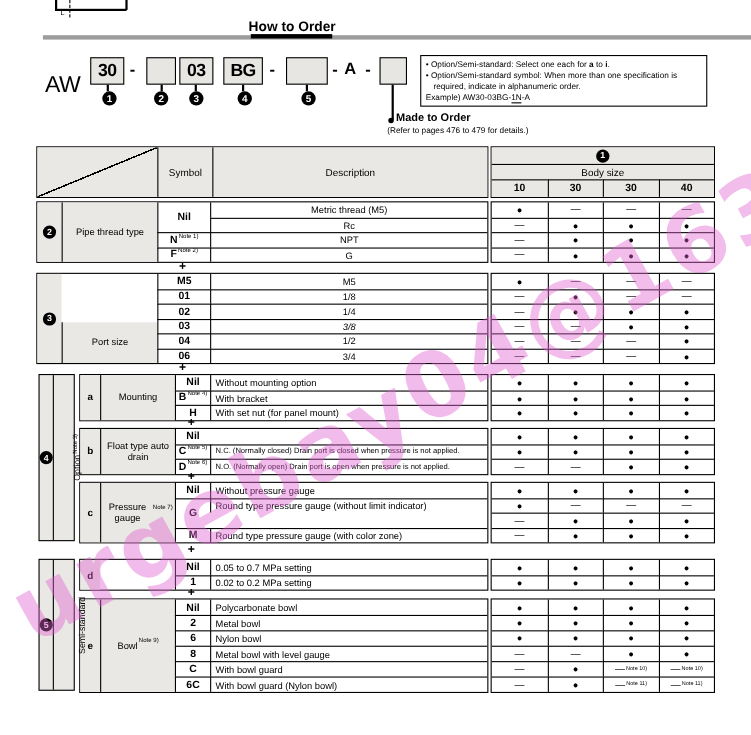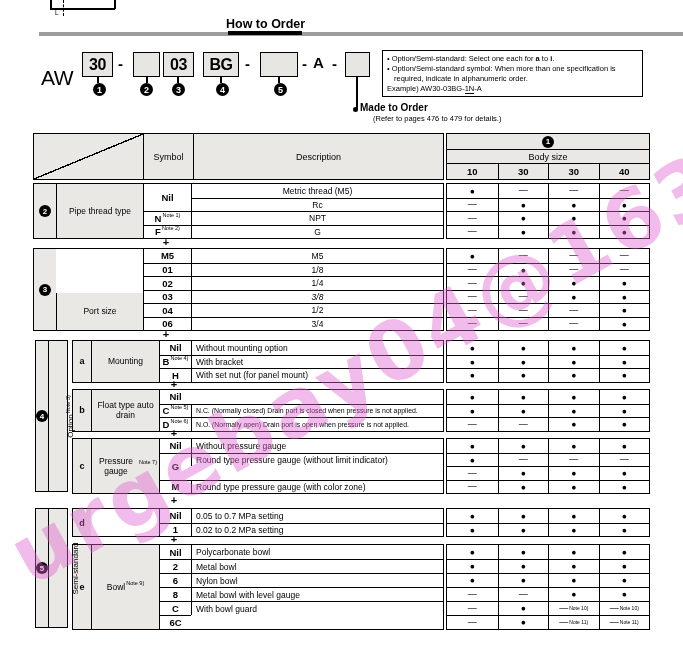--- a/index.html
+++ b/index.html
@@ -28,21 +28,21 @@
   .pd1{left:118px;} .pd2{left:245px;} .pd3{left:302px;} .pd4{left:332px;}
   .pn-a{position:absolute;left:313px;top:54px;font-size:15px;font-weight:bold;}
   .stem{position:absolute;top:77px;width:1.5px;height:6px;background:#000;}
   .st1{left:97px;} .st2{left:146px;} .st3{left:177px;} .st4{left:220px;} .st5{left:278px;}
   .st6{left:356px;height:32px;}
   .pn-circle{position:absolute;top:83px;width:13px;height:13px;border-radius:50%;background:#000;
              color:#fff;font-size:9px;font-weight:bold;display:flex;align-items:center;justify-content:center;}
   .pc1{left:93px;} .pc2{left:140px;} .pc3{left:172px;} .pc4{left:216px;} .pc5{left:274px;}
   .mto-bullet{position:absolute;left:353px;top:107px;width:5px;height:5px;border-radius:50%;background:#000;}
   .mto-label{position:absolute;left:360px;top:102px;font-size:10px;font-weight:bold;}
-  .mto-note{position:absolute;left:373px;top:114px;font-size:7.5px;}
+  .mto-note{position:absolute;left:352px;top:114px;font-size:7.5px;}
   .infobox{position:absolute;left:382px;top:50px;width:261px;height:47px;border:1.5px solid #000;
            box-sizing:border-box;padding:3px 4px;font-size:7.5px;line-height:1.35;}
   .u{border-bottom:1.5px solid #000;}
   .b{font-weight:bold;}
   
   .tbl{position:absolute;display:grid;border:1.5px solid #000;box-sizing:content-box;background:#fff;}
   .g-cell{display:flex;align-items:center;justify-content:center;box-sizing:border-box;overflow:hidden;}
   .bl{border-left:1px solid #000;} .bt{border-top:1px solid #000;}
   .gray{background:#e9e8e4;}
   .circle{width:12px;height:12px;border-radius:50%;background:#000;color:#fff;font-size:8px;
@@ -560,20 +560,21 @@
           <span>8</span>
         </div>
         <div class="g-cell desc bl bt desc-left" style="grid-area: 4 / 4;">Metal bowl with level gauge</div>
         <div class="g-cell sym bl bt" style="grid-area: 5 / 3 / span 1;">
           <span>C</span>
         </div>
         <div class="g-cell desc bl bt desc-left" style="grid-area: 5 / 4;">With bowl guard</div>
         <div class="g-cell sym bl bt" style="grid-area: 6 / 3 / span 1;">
           <span>6C</span>
         </div>
+        <div class="g-cell desc bl bt desc-left" style="grid-area: 6 / 4;">With bowl guard (Nylon bowl)</div>
       </div>
       <div class="tbl" style="left: 446px; top: 544px; width: 202px; grid-template-columns: repeat(4, 1fr); grid-template-rows: repeat(6, 14px);">
         <div class="g-cell">
           <span class="dot">●</span>
         </div>
         <div class="g-cell bl">
           <span class="dot">●</span>
         </div>
         <div class="g-cell bl">
           <span class="dot">●</span>

